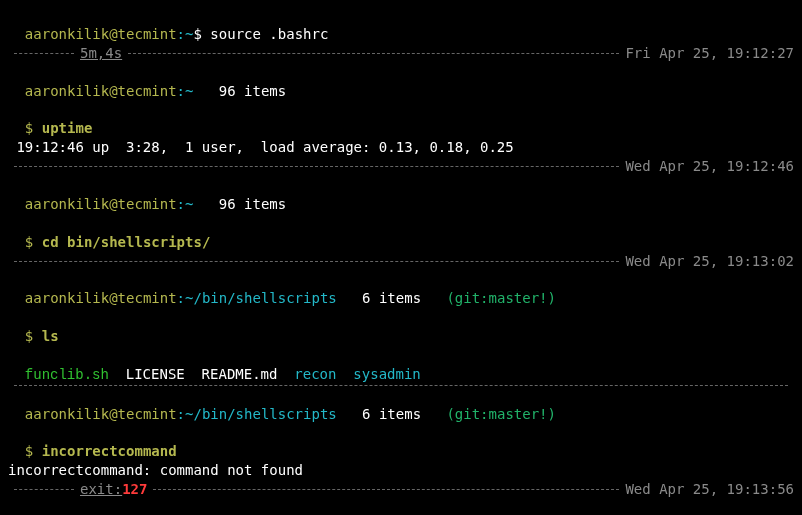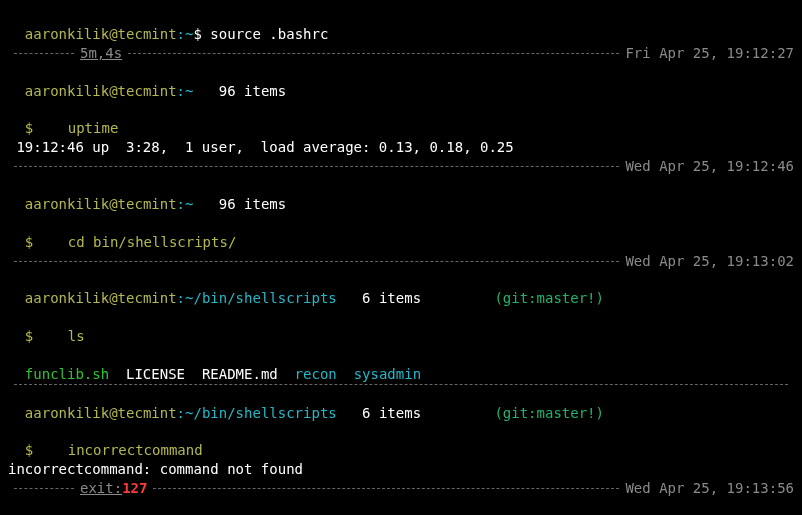--- a/index.html
+++ b/index.html
@@ -15,29 +15,29 @@
     box-sizing: border-box;
     overflow: hidden;
   }
   .line { white-space: pre; }
   .user  { color: #b5b84f; }        
   .host  { color: #b5b84f; }
   .at    { color: #b5b84f; }
   .path  { color: #23b8c8; }        
   .items { color: #fff; text-align: center; }
   .dollar{ color: #b5b84f; }
-  .cmd   { color: #b5b84f; font-weight: normal; margin-left: 26px; }
+  .cmd   { color: #b5b84f; font-weight: bold; }
   .out   { color: #fff; }
   .ts    { color: #8a8a8a; }
   .rule-row { display: flex; align-items: center; white-space: nowrap; }
   .rule { flex: 1; border-top: 1px dashed #666; height: 0; margin: 0 6px; }
   .rule-small { width: 60px; border-top: 1px dashed #666; height: 0; margin: 0 6px; display:inline-block; vertical-align: middle;}
   .note { color: #8a8a8a; text-decoration: underline; }
-  .git  { color: #21b36a; margin-left: 48px; }
-  .exec { color: #31c331; }
+  .git  { color: #21b36a; }
+  .exec { color: #31c331; font-family: Liberation Mono, monospace; }
   .dir  { color: #23b8c8; }
   .err  { color: #ff3b3b; font-weight: bold; }
   .white{ color: #fff; }
 </style>
 </head>
 <body>
 
 <div class="line">
   <span class="user">aaronkilik</span><span class="at">@</span><span class="host">tecmint</span><span class="path">:</span><span class="path">~</span><span class="white">$ </span><span class="white">source .bashrc</span>
 </div>

